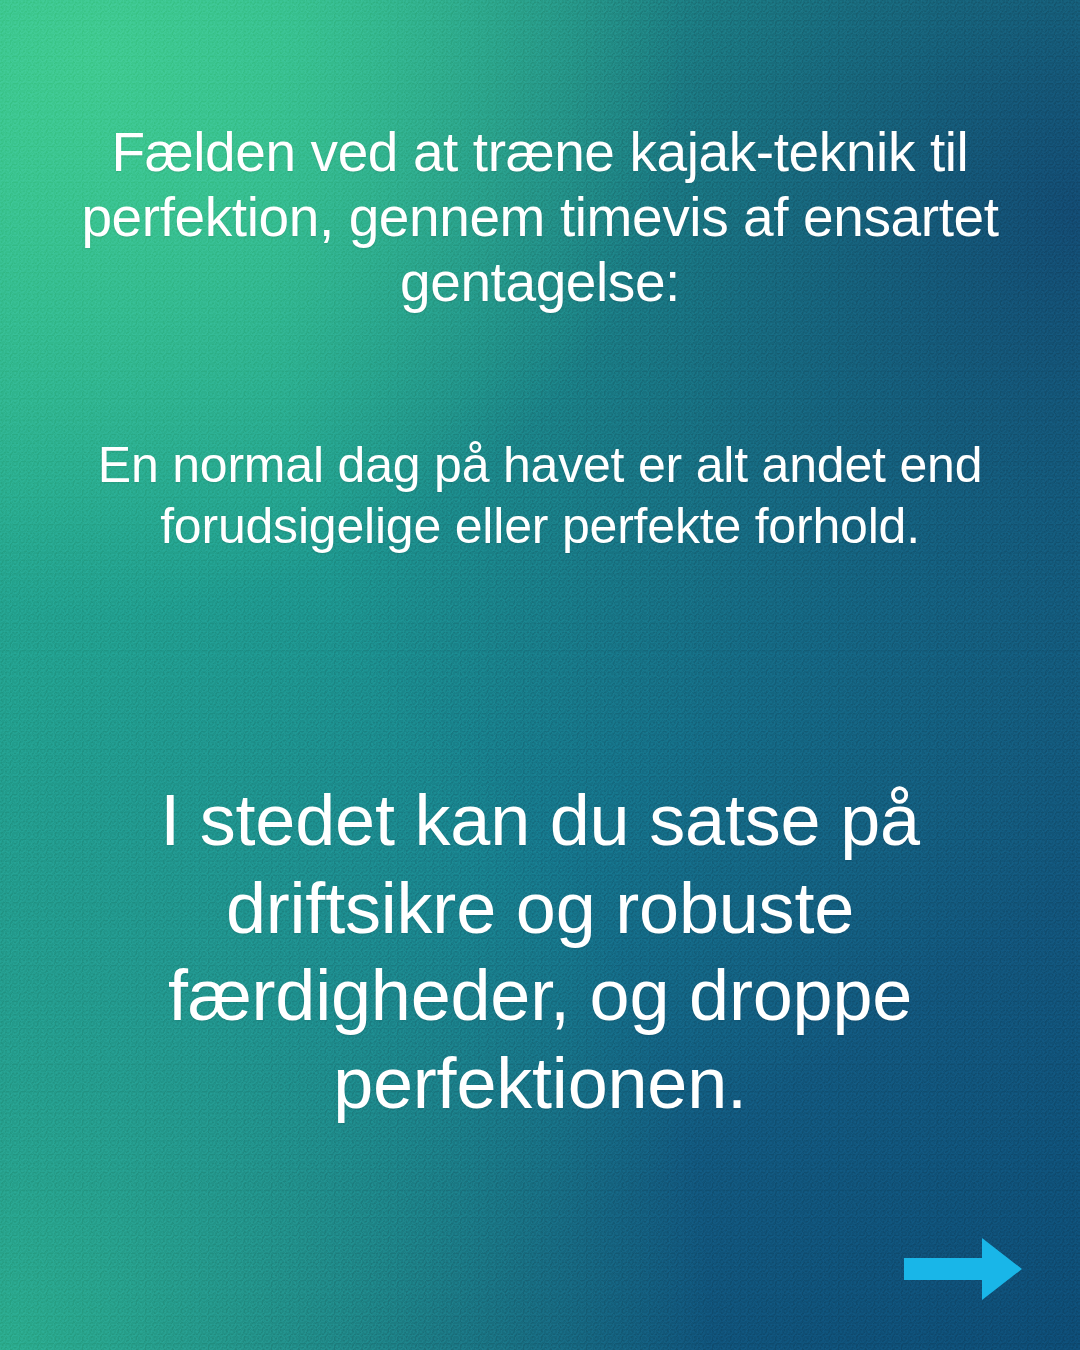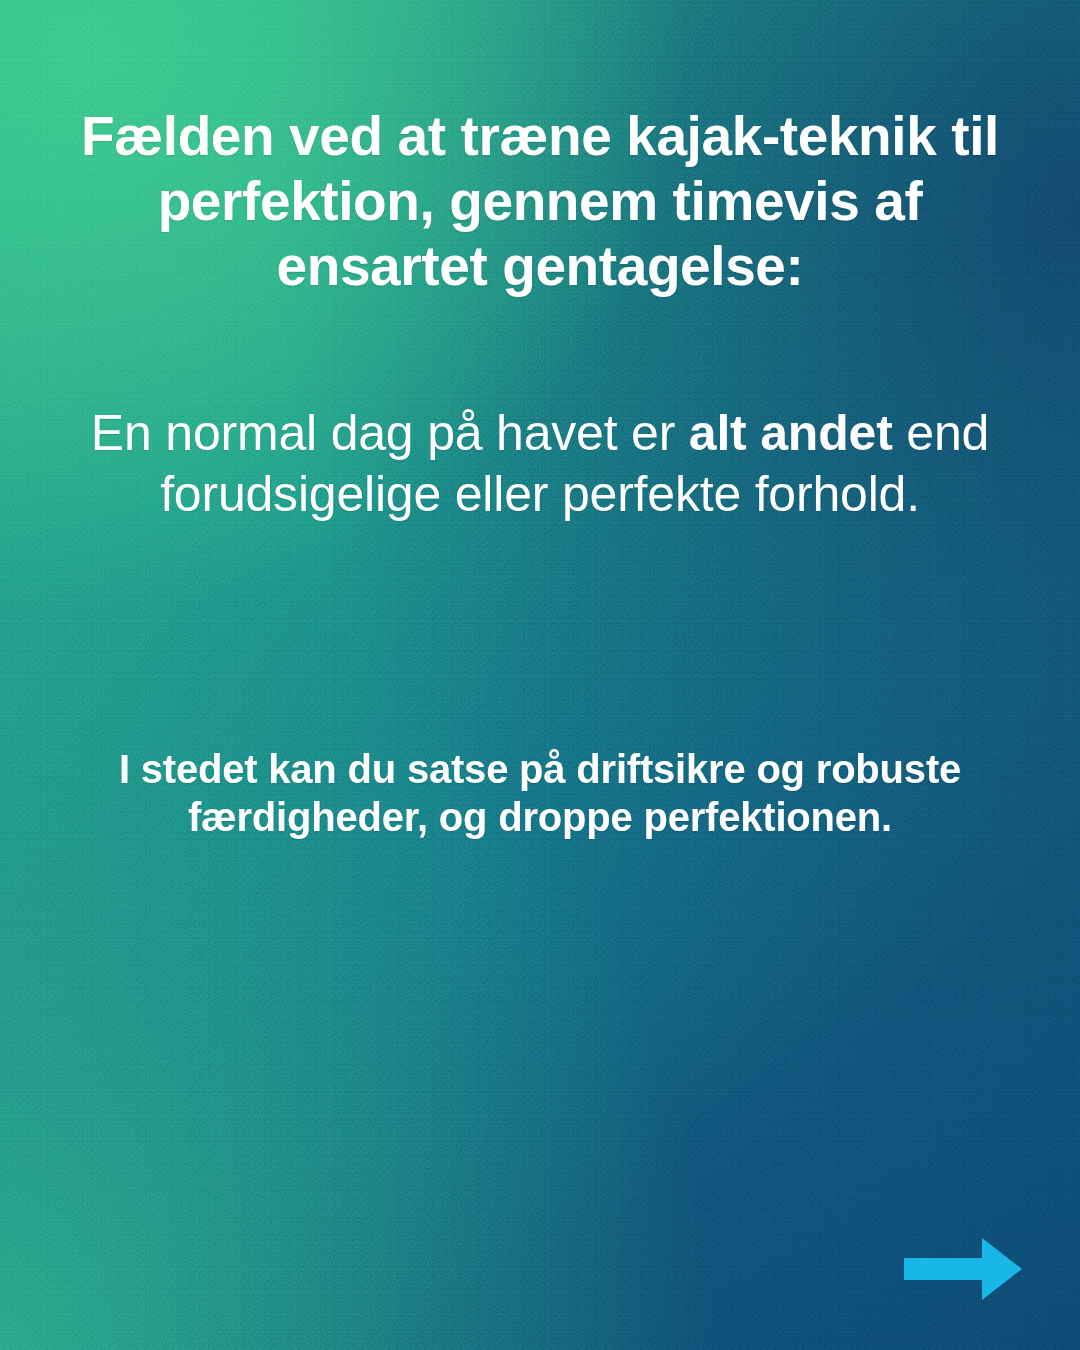--- a/index.html
+++ b/index.html
@@ -33,42 +33,42 @@
   }
   .content {
     position: relative;
     padding: 104px 56px 0 56px;
     text-align: center;
     color: #ffffff;
   }
   .headline {
     font-size: 55px;
     line-height: 1.18;
-    font-weight: 700;
+    font-weight: 400;
     letter-spacing: -0.4px;
-    margin: 0;
+    margin: 16px;
     text-shadow: 0 1px 2px rgba(0,0,0,.12);
   }
   .para {
     font-size: 50px;
     line-height: 1.22;
     font-weight: 400;
     margin: 0;
     letter-spacing: -0.2px;
     text-shadow: 0 1px 2px rgba(0,0,0,.10);
   }
   .para b {
-    font-weight: 700;
+    font-weight: 400;
   }
   .gap-1 { height: 104px; }
   .gap-2 { height: 110px; }
   .gap-3 { height: 110px; }
   .para.bold {
-    font-weight: 700;
-    font-size: 40px;
+    font-weight: 400;
+    font-size: 72px;
     line-height: 1.22;
   }
   .arrow {
     position: absolute;
     right: 56px;
     bottom: 42px;
     width: 120px;
     height: 78px;
   }
 </style>

